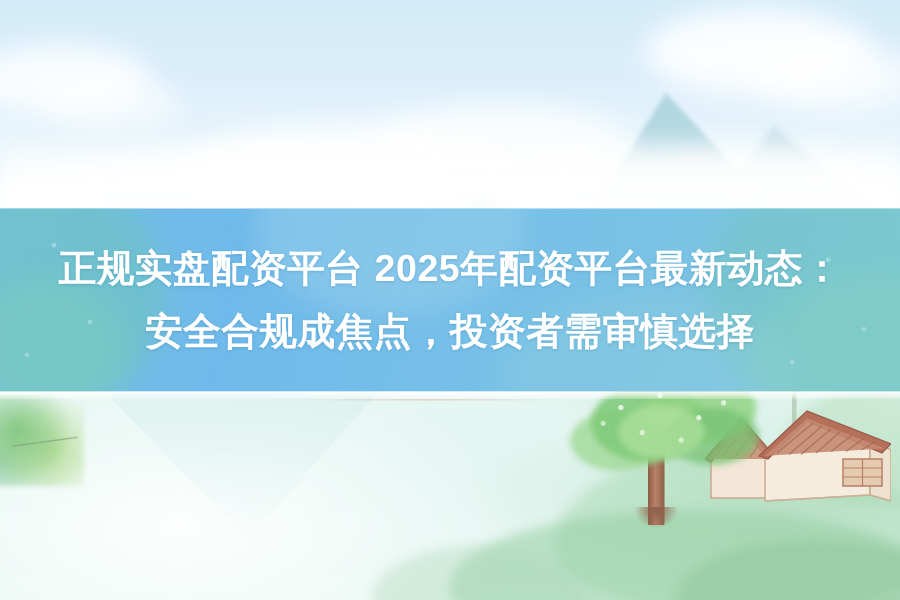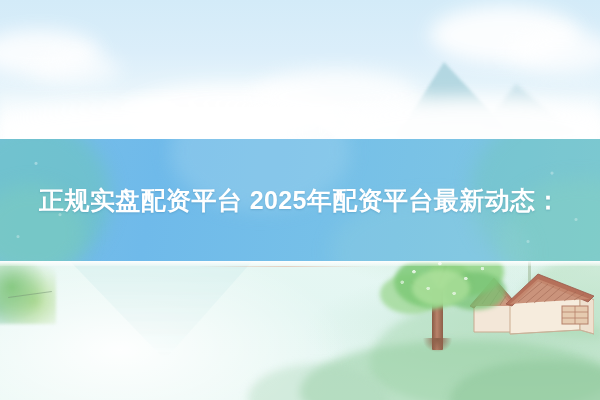--- a/index.html
+++ b/index.html
@@ -398,15 +398,16 @@
     <div class="band-tex t3"></div>
     <div class="band-tex t4"></div>
     <div class="band-tex t5"></div>
     <div class="band-tex t6"></div>
     <div class="band-speck"></div>
   </div>
   <div class="band-underline"></div>
 
   <div class="headline">
     <div class="line">正规实盘配资平台 2025年配资平台最新动态：</div>
+    <div class="line">安全合规成焦点，投资者需审慎选择</div>
   </div>
 
 </div>
 
 </body></html>

